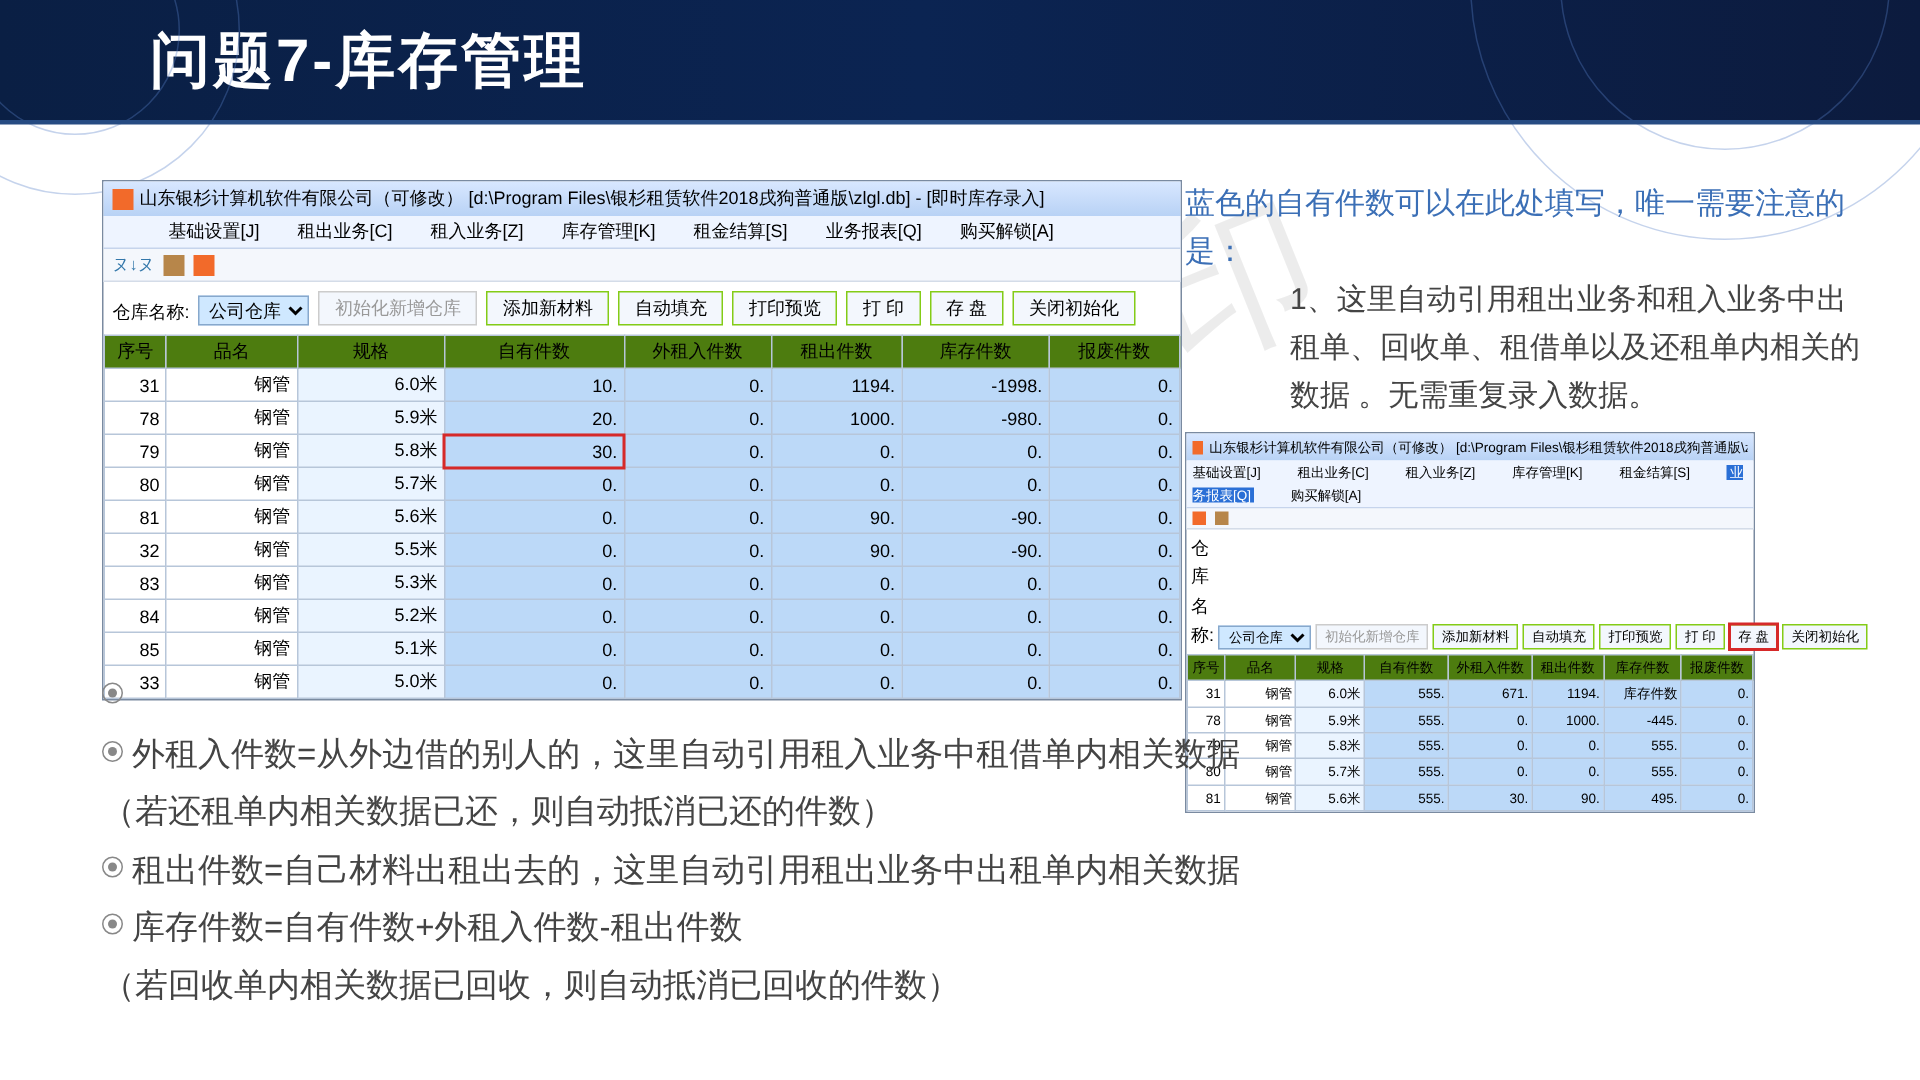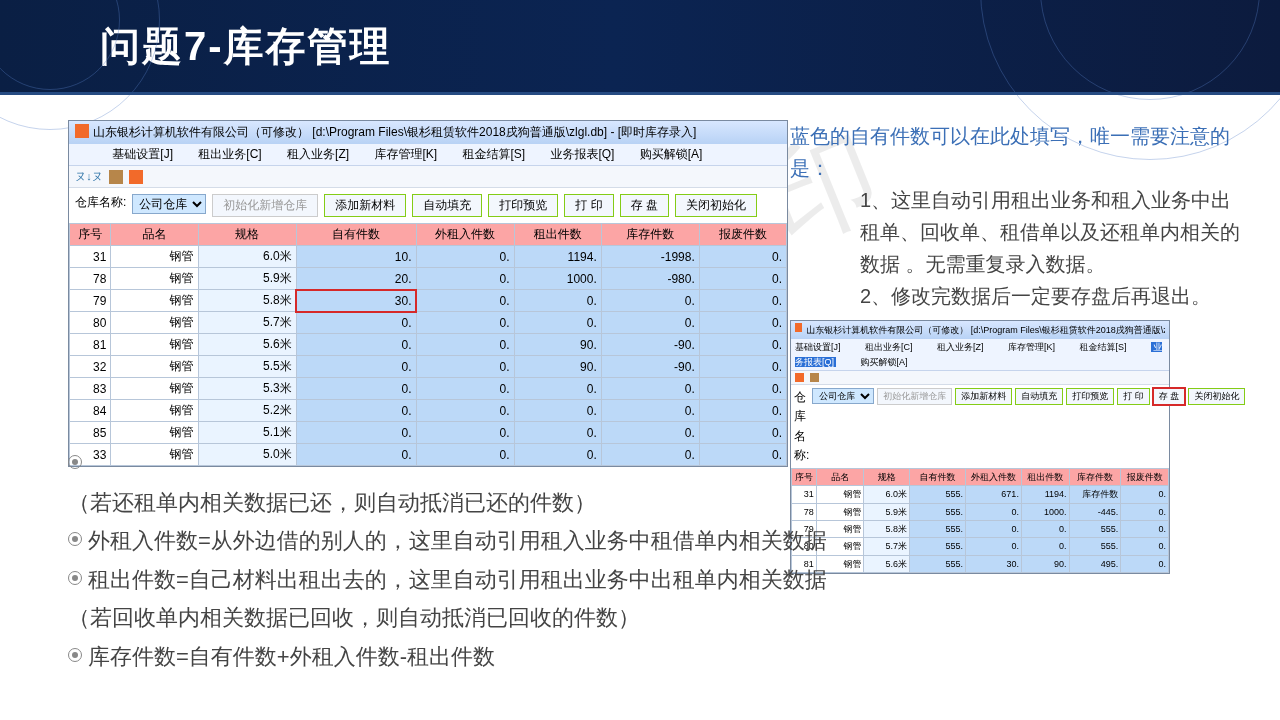--- a/index.html
+++ b/index.html
@@ -1,48 +1,48 @@
 <!DOCTYPE html>
 <html><head>
 <meta charset="utf-8">
 <style>
   * { box-sizing: border-box; margin: 0; padding: 0; }
   body { width: 1280px; height: 720px; background: #fff; font-family: "Microsoft YaHei", sans-serif; position: relative; overflow: hidden; }
 
   
-  .header { display:flex; align-items:center; height:92px; background: linear-gradient(90deg,#0a1f44 0%,#0b2452 48%,#0c1b3e 100%); position:relative; }
+  .header { display:flex; align-items:center; height:80px; background: linear-gradient(90deg,#0a1f44 0%,#0b2452 48%,#0c1b3e 100%); position:relative; }
   .header::after { content:""; position:absolute; left:0; right:0; bottom:-3px; height:3px; background:#264b82; }
   .header-title { color:#fff; font-size:40px; font-weight:700; padding-left:100px; letter-spacing:2px; }
   .radial { position:absolute; border:1px solid rgba(90,130,200,0.35); border-radius:50%; }
 
   .leftcol { position:absolute; left:68px; top:120px; width:720px; }
   .rightcol { position:absolute; left:790px; top:120px; width:460px; font-size:20px; color:#444; line-height:1.6; }
   .rightcol .blue { color:#3b6fb6; }
   .rightcol .indent { padding-left:70px; }
 
   .bullets { position:absolute; left:68px; top:445px; width:1150px; font-size:22px; color:#444; line-height:1.75; }
   .sun { display:inline-block; border:1px solid #888; border-radius:50%; width:14px; height:14px; position:relative; margin-right:6px; vertical-align:2px; }
   .sun::before { content:""; position:absolute; inset:3px; border-radius:50%; background:#888; }
 
   
   .appwin { border:1px solid #7a8aa0; font-size:12px; color:#000; background:#fff; }
-  .appwin .title { background:linear-gradient(#d8e7ff,#b8d2f5); padding:3px 6px; font-size:12px; color:#000; display:flex; gap:4px; }
+  .appwin .title { background:linear-gradient(#d8e7ff,#b8d2f5); padding:3px 6px; font-size:12px; color:#000; display:flex; align-items:center; gap:4px; }
   .appwin .title .ico { width:14px; height:14px; background:#f26a2a; display:inline-block; }
   .appwin .menubar { background:#eef4ff; padding:2px 6px; font-size:12px; border-bottom:1px solid #c6d4ec; }
   .appwin .menubar span { margin-right:22px; }
   .appwin .tool { background:#f4f7fc; padding:3px 6px; border-bottom:1px solid #d4dce8; display:flex; gap:6px; align-items:flex-end; }
   .appwin .tool .ticon { width:14px; height:14px; background:#b7864a; }
   .appwin .tool .ticon3 { width:14px; height:14px; background:#f26a2a; }
-  .appwin .form { padding:6px; display:flex; gap:6px; align-items:flex-start; flex-wrap:nowrap; }
+  .appwin .form { padding:6px; display:flex; gap:6px; align-items:flex-end; flex-wrap:nowrap; }
   .appwin .form select { font-size:12px; background:#cfe8ff; border:1px solid #87a8cc; padding:1px 2px; }
   .appwin .form button { font-size:12px; padding:2px 10px; border:1px solid #84cc16; background:#f3f7fd; white-space:nowrap; }
   .appwin .form button.dis { color:#999; border-color:#ccc; }
   .appwin table { border-collapse:collapse; width:100%; font-size:12px; }
   .appwin th, .appwin td { border:1px solid #b7c6d9; padding:2px 4px; text-align:right; background:#eaf4ff; height:16px; }
-  .appwin th { background:#fca5a5; text-align:center; font-weight:normal; }
+  .appwin th { background:#4d7c0f; text-align:center; font-weight:normal; }
   .appwin td.l { text-align:right; background:#fff; }
   .appwin td.num { background:#bcd9f8; }
   .appwin td.own { background:#bcd9f8; }
   .redbox { outline:2px solid #d62929; outline-offset:-1px; }
 
   .thumb { margin-top:8px; border:1px solid #7a8aa0; width:380px; }
   .thumb .title { font-size:9px; padding:2px 4px; }
   .thumb .menubar { font-size:9px; padding:1px 4px; }
   .thumb .menubar .hl { background:#2a6fd6; color:#fff; padding:0 2px; }
   .thumb .tool { padding:2px 4px; }
@@ -215,21 +215,20 @@
             <td class="num">0.</td>
           </tr>
         </tbody>
     </table>
   </div>
 </div>
 
 <div class="rightcol">
   <div><span class="blue">蓝色的自有件数可以在此处填写，唯一需要注意的是：</span></div>
   <div class="indent">1、这里自动引用租出业务和租入业务中出租单、回收单、租借单以及还租单内相关的数据 。无需重复录入数据。</div>
-  <div class="indent">2、修改完数据后一定要存盘后再退出。</div>
 
   <div class="appwin thumb">
     <div class="title">
       <span class="ico" style="width:9px;height:9px"></span>
       <span style="white-space:nowrap;overflow:hidden">山东银杉计算机软件有限公司（可修改）  [d:\Program Files\银杉租赁软件2018戌狗普通版\zlgl.db] - [即时库存录入]</span>
     </div>
     <div class="menubar">
       <span>基础设置[J]</span>
       <span>租出业务[C]</span>
       <span>租入业务[Z]</span>
@@ -317,18 +316,18 @@
             <td class="num">495.</td>
             <td class="num">0.</td>
           </tr>
         </tbody>
     </table>
   </div>
 </div>
 
 <div class="bullets">
   <div><span class="sun"></span></div>
+  <div><span class="sun"></span><span>外租入件数=从外边借的别人的，这里自动引用租入业务中租借单内相关数据</span></div>
   <div>（若还租单内相关数据已还，则自动抵消已还的件数）</div>
-  <div><span class="sun"></span><span>外租入件数=从外边借的别人的，这里自动引用租入业务中租借单内相关数据</span></div>
   <div><span class="sun"></span><span>租出件数=自己材料出租出去的，这里自动引用租出业务中出租单内相关数据</span></div>
+  <div><span class="sun"></span><span>库存件数=自有件数+外租入件数-租出件数</span></div>
   <div>（若回收单内相关数据已回收，则自动抵消已回收的件数）</div>
-  <div><span class="sun"></span><span>库存件数=自有件数+外租入件数-租出件数</span></div>
 </div>
 
 </body></html>

